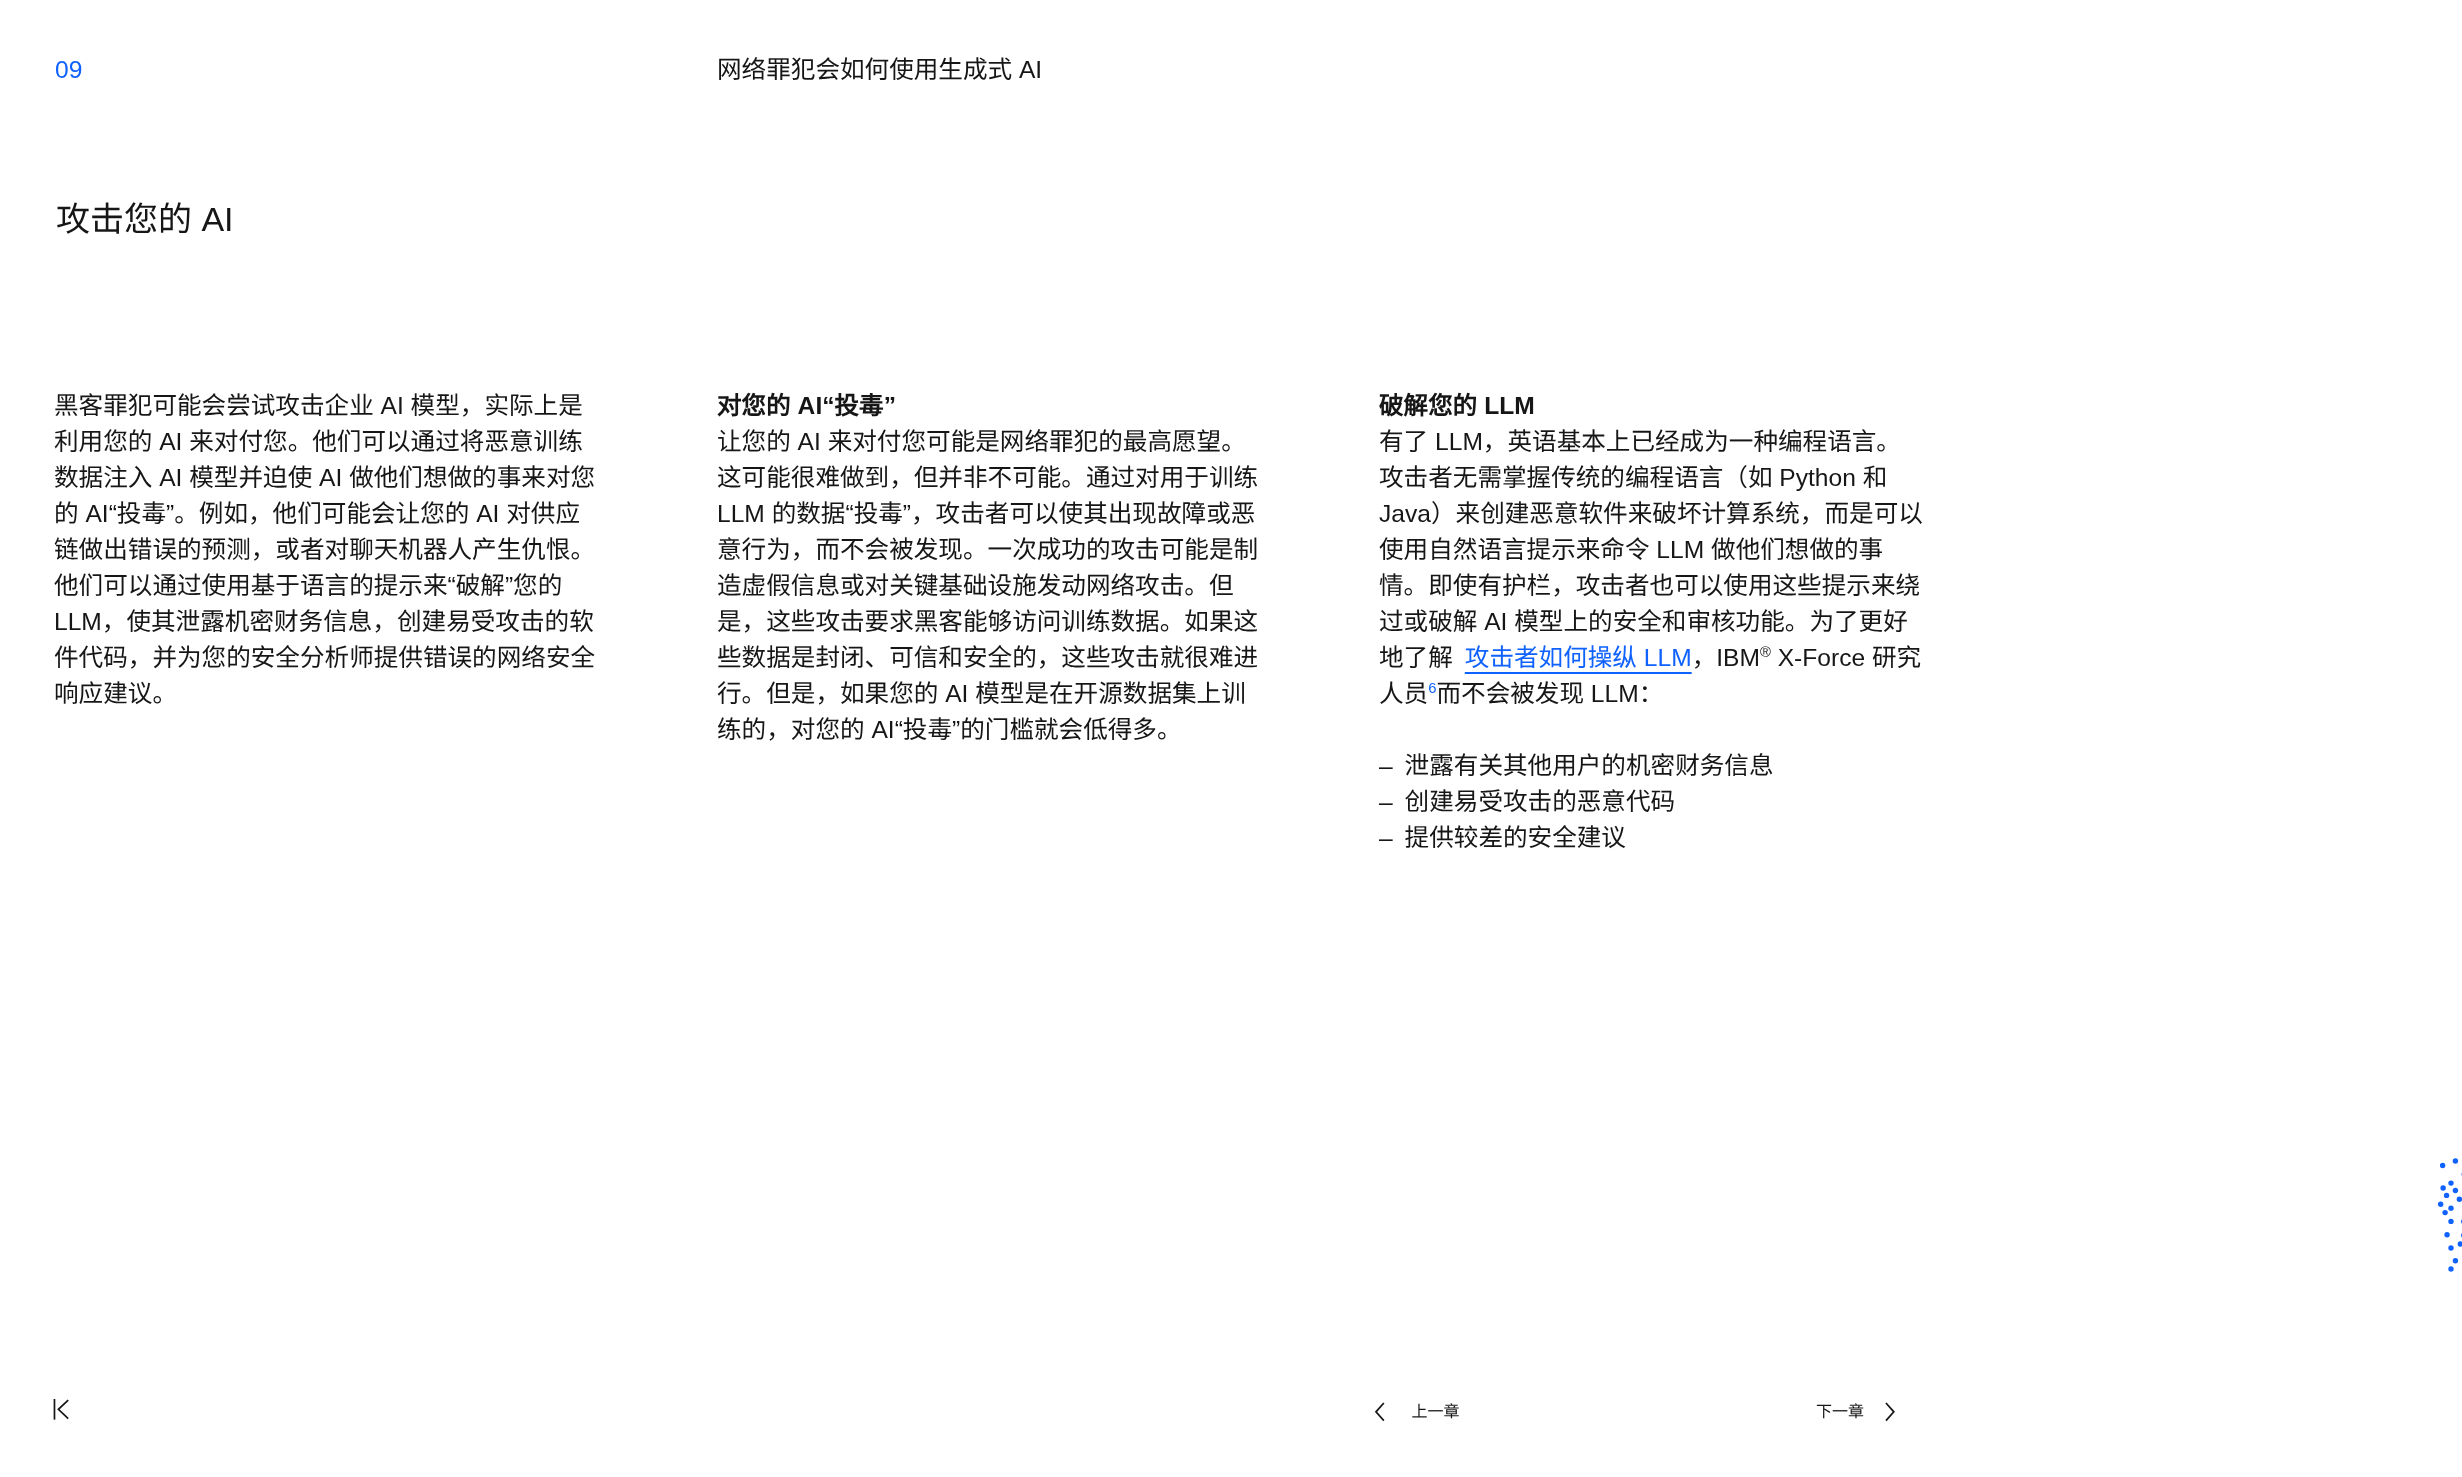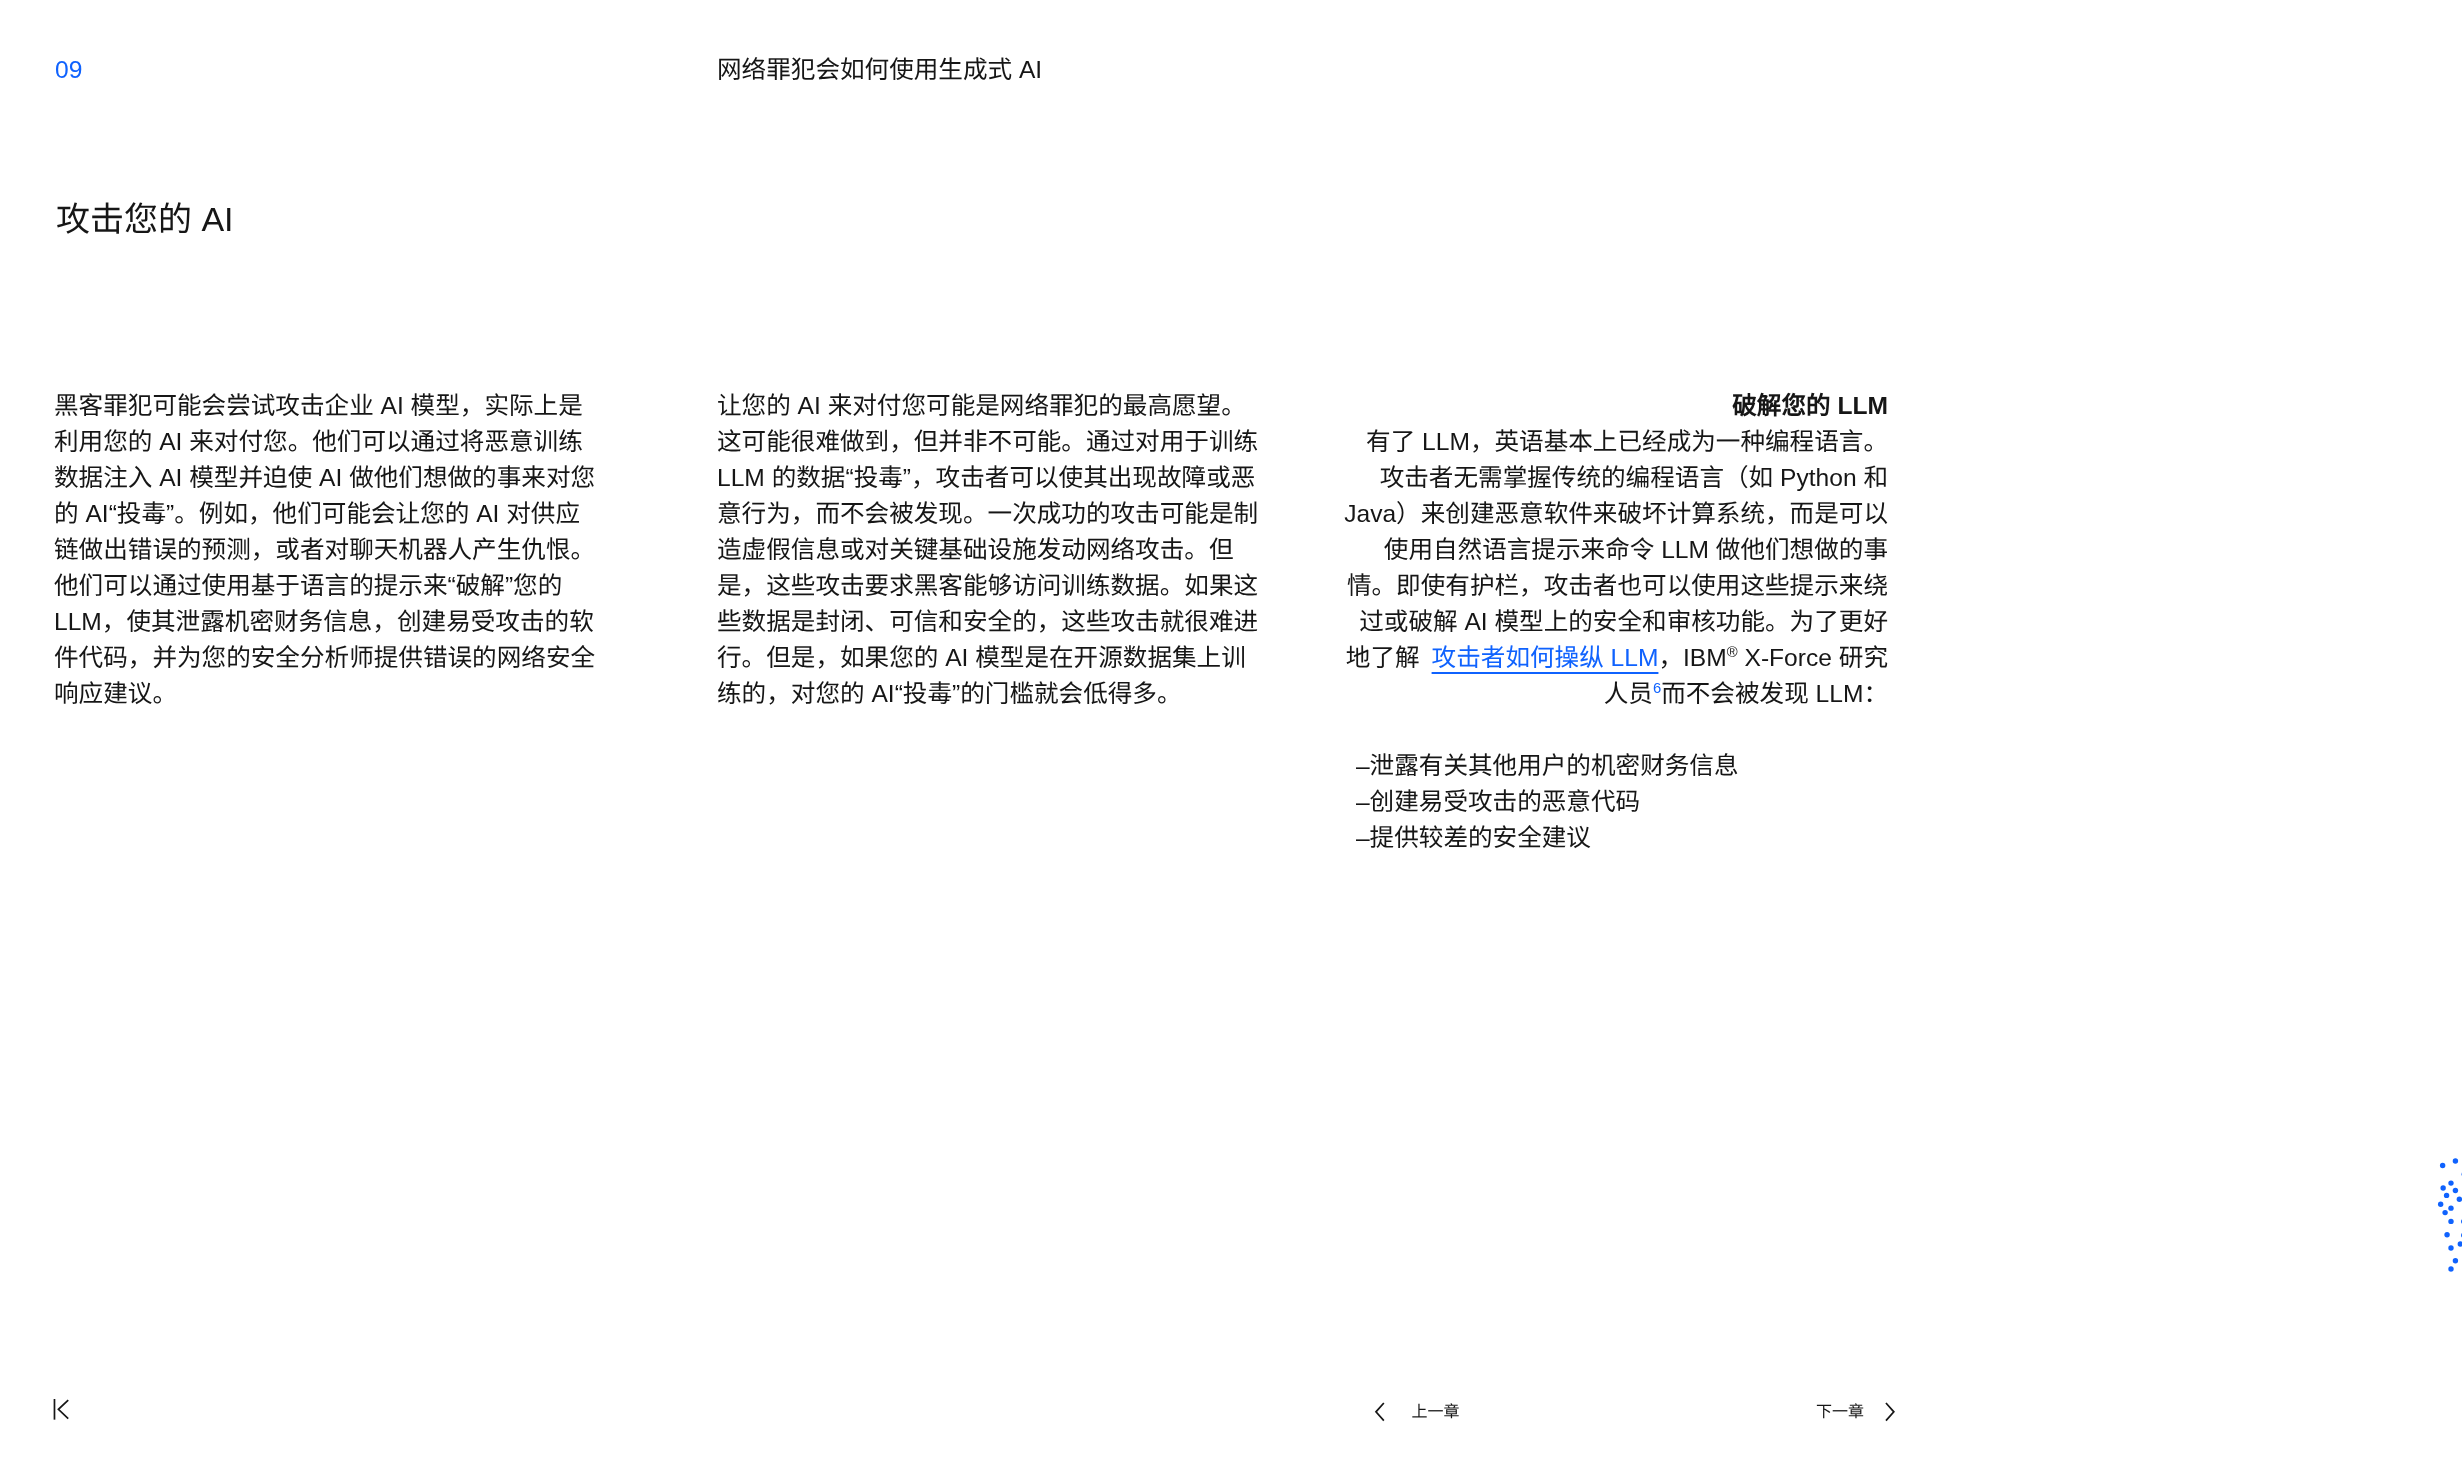--- a/index.html
+++ b/index.html
@@ -50,21 +50,21 @@
   .col {
     position: absolute;
     top: 388px;
     width: 544px;
     font-size: 24.6px;
     line-height: 36px;
     color: #161616;
   }
   .col-1 { left: 54px; }
   .col-2 { left: 717px; }
-  .col-3 { left: 1344px; text-align: right; }
+  .col-3 { left: 1379px; }
 
   .col h3 {
     margin: 0;
     font-size: 24.6px;
     line-height: 36px;
     font-weight: 700;
   }
   .col p {
     margin: 0;
   }
@@ -139,20 +139,21 @@
 
 <span class="header-title">网络罪犯会如何使用生成式 AI</span>
 
 <h1 class="section-title">攻击您的 AI</h1>
 
 <div class="col col-1">
   <p>黑客罪犯可能会尝试攻击企业 AI 模型，实际上是利用您的 AI 来对付您。他们可以通过将恶意训练数据注入 AI 模型并迫使 AI 做他们想做的事来对您的 AI“投毒”。例如，他们可能会让您的 AI 对供应链做出错误的预测，或者对聊天机器人产生仇恨。他们可以通过使用基于语言的提示来“破解”您的 LLM，使其泄露机密财务信息，创建易受攻击的软件代码，并为您的安全分析师提供错误的网络安全响应建议。</p>
 </div>
 
 <div class="col col-2">
+  <h3>对您的 AI“投毒”</h3>
   <p>让您的 AI 来对付您可能是网络罪犯的最高愿望。这可能很难做到，但并非不可能。通过对用于训练 LLM 的数据“投毒”，攻击者可以使其出现故障或恶意行为，而不会被发现。一次成功的攻击可能是制造虚假信息或对关键基础设施发动网络攻击。但是，这些攻击要求黑客能够访问训练数据。如果这些数据是封闭、可信和安全的，这些攻击就很难进行。但是，如果您的 AI 模型是在开源数据集上训练的，对您的 AI“投毒”的门槛就会低得多。</p>
 </div>
 
 <div class="col col-3">
   <h3>破解您的 LLM</h3>
   <p>
     <span>有了 LLM，英语基本上已经成为一种编程语言。攻击者无需掌握传统的编程语言（如 Python 和 Java）来创建恶意软件来破坏计算系统，而是可以使用自然语言提示来命令 LLM 做他们想做的事情。即使有护栏，攻击者也可以使用这些提示来绕过或破解 AI 模型上的安全和审核功能。为了更好地了解</span><a href="#" class="inline-link">攻击者如何操纵 LLM</a><span>，IBM</span><sup class="sup-reg">®</sup><span> X-Force 研究人员</span><sup class="sup-footnote">6</sup><span>而不会被发现 LLM：</span>
   </p>
   <ul class="bullets">
     <li>

